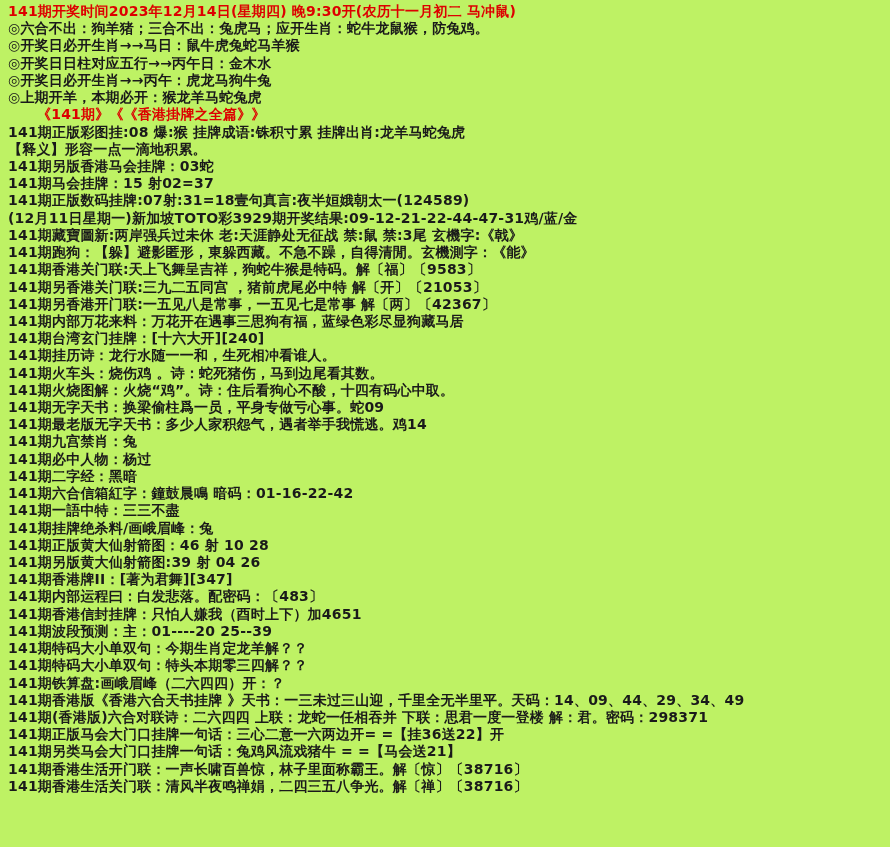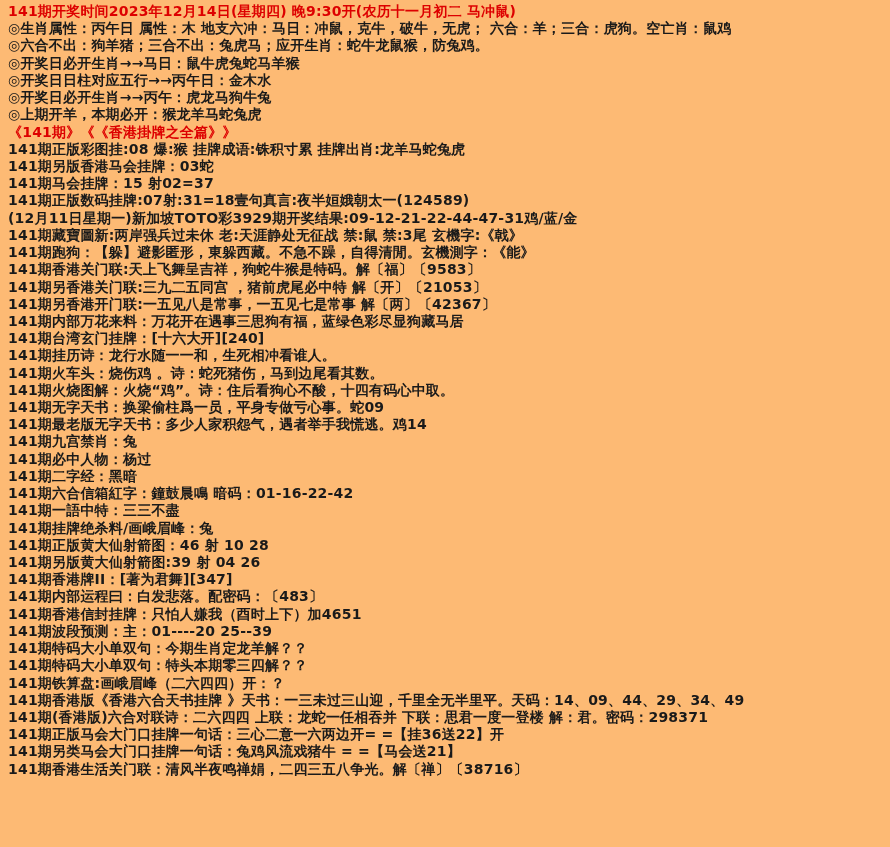--- a/index.html
+++ b/index.html
@@ -5,49 +5,49 @@
   html, body {
     margin: 0;
     padding: 0;
     background: #ffffff;
   }
   .page {
     position: relative;
     width: 890px;
     height: 847px;
     overflow: hidden;
-    background: #fdba74;
+    background: #bef264;
     box-sizing: border-box;
     padding: 3px 0 0 8px;
     font-family: "DejaVu Sans", sans-serif;
     font-weight: 700;
     font-size: 14px;
     color: #1a1a1a;
   }
   .line {
     height: 17.22px;
     line-height: 17.22px;
     white-space: nowrap;
     overflow: hidden;
     letter-spacing: 0.2px;
   }
 </style>
 </head>
 <body>
 
 <div class="page">
   <div class="line" style="color: rgb(221, 0, 0);">141期开奖时间2023年12月14日(星期四) 晚9:30开(农历十一月初二 马冲鼠)</div>
-  <div class="line">◎生肖属性：丙午日 属性：木 地支六冲：马日：冲鼠，克牛，破牛，无虎； 六合：羊；三合：虎狗。空亡肖：鼠鸡</div>
   <div class="line">◎六合不出：狗羊猪；三合不出：兔虎马；应开生肖：蛇牛龙鼠猴，防兔鸡。</div>
   <div class="line">◎开奖日必开生肖→→马日：鼠牛虎兔蛇马羊猴</div>
   <div class="line">◎开奖日日柱对应五行→→丙午日：金木水</div>
   <div class="line">◎开奖日必开生肖→→丙午：虎龙马狗牛兔</div>
   <div class="line">◎上期开羊，本期必开：猴龙羊马蛇兔虎</div>
-  <div class="line" style="color: rgb(221, 0, 0);">《141期》《《香港掛牌之全篇》》</div>
+  <div class="line" style="color: rgb(221, 0, 0); margin-left: 29px;">《141期》《《香港掛牌之全篇》》</div>
   <div class="line">141期正版彩图挂:08 爆:猴 挂牌成语:铢积寸累 挂牌出肖:龙羊马蛇兔虎</div>
+  <div class="line">【释义】形容一点一滴地积累。</div>
   <div class="line">141期另版香港马会挂牌：03蛇</div>
   <div class="line">141期马会挂牌：15 射02=37</div>
   <div class="line">141期正版数码挂牌:07射:31=18壹句真言:夜半姮娥朝太一(124589)</div>
   <div class="line">(12月11日星期一)新加坡TOTO彩3929期开奖结果:09-12-21-22-44-47-31鸡/蓝/金</div>
   <div class="line">141期藏寶圖新:两岸强兵过未休 老:天涯静处无征战 禁:鼠 禁:3尾 玄機字:《戟》</div>
   <div class="line">141期跑狗：【躲】避影匿形，東躲西藏。不急不躁，自得清閒。玄機測字：《能》</div>
   <div class="line">141期香港关门联:天上飞舞呈吉祥，狗蛇牛猴是特码。解〔福〕〔9583〕</div>
   <div class="line">141期另香港关门联:三九二五同宫 ，猪前虎尾必中特 解〔开〕〔21053〕</div>
   <div class="line">141期另香港开门联:一五见八是常事，一五见七是常事 解〔两〕〔42367〕</div>
   <div class="line">141期内部万花来料：万花开在遇事三思狗有福，蓝绿色彩尽显狗藏马居</div>
@@ -69,14 +69,15 @@
   <div class="line">141期内部运程曰：白发悲落。配密码：〔483〕</div>
   <div class="line">141期香港信封挂牌：只怕人嫌我（酉时上下）加4651</div>
   <div class="line">141期波段预测：主：01----20 25--39</div>
   <div class="line">141期特码大小单双句：今期生肖定龙羊解？？</div>
   <div class="line">141期特码大小单双句：特头本期零三四解？？</div>
   <div class="line">141期铁算盘:画峨眉峰（二六四四）开：？</div>
   <div class="line">141期香港版《香港六合天书挂牌 》天书：一三未过三山迎，千里全无半里平。天码：14、09、44、29、34、49</div>
   <div class="line">141期(香港版)六合对联诗：二六四四 上联：龙蛇一任相吞并 下联：思君一度一登楼 解：君。密码：298371</div>
   <div class="line">141期正版马会大门口挂牌一句话：三心二意一六两边开= =【挂36送22】开</div>
   <div class="line">141期另类马会大门口挂牌一句话：兔鸡风流戏猪牛 = =【马会送21】</div>
+  <div class="line">141期香港生活开门联：一声长啸百兽惊，林子里面称霸王。解〔惊〕〔38716〕</div>
   <div class="line">141期香港生活关门联：清风半夜鸣禅娟，二四三五八争光。解〔禅〕〔38716〕</div>
 </div>
 
 </body></html>

